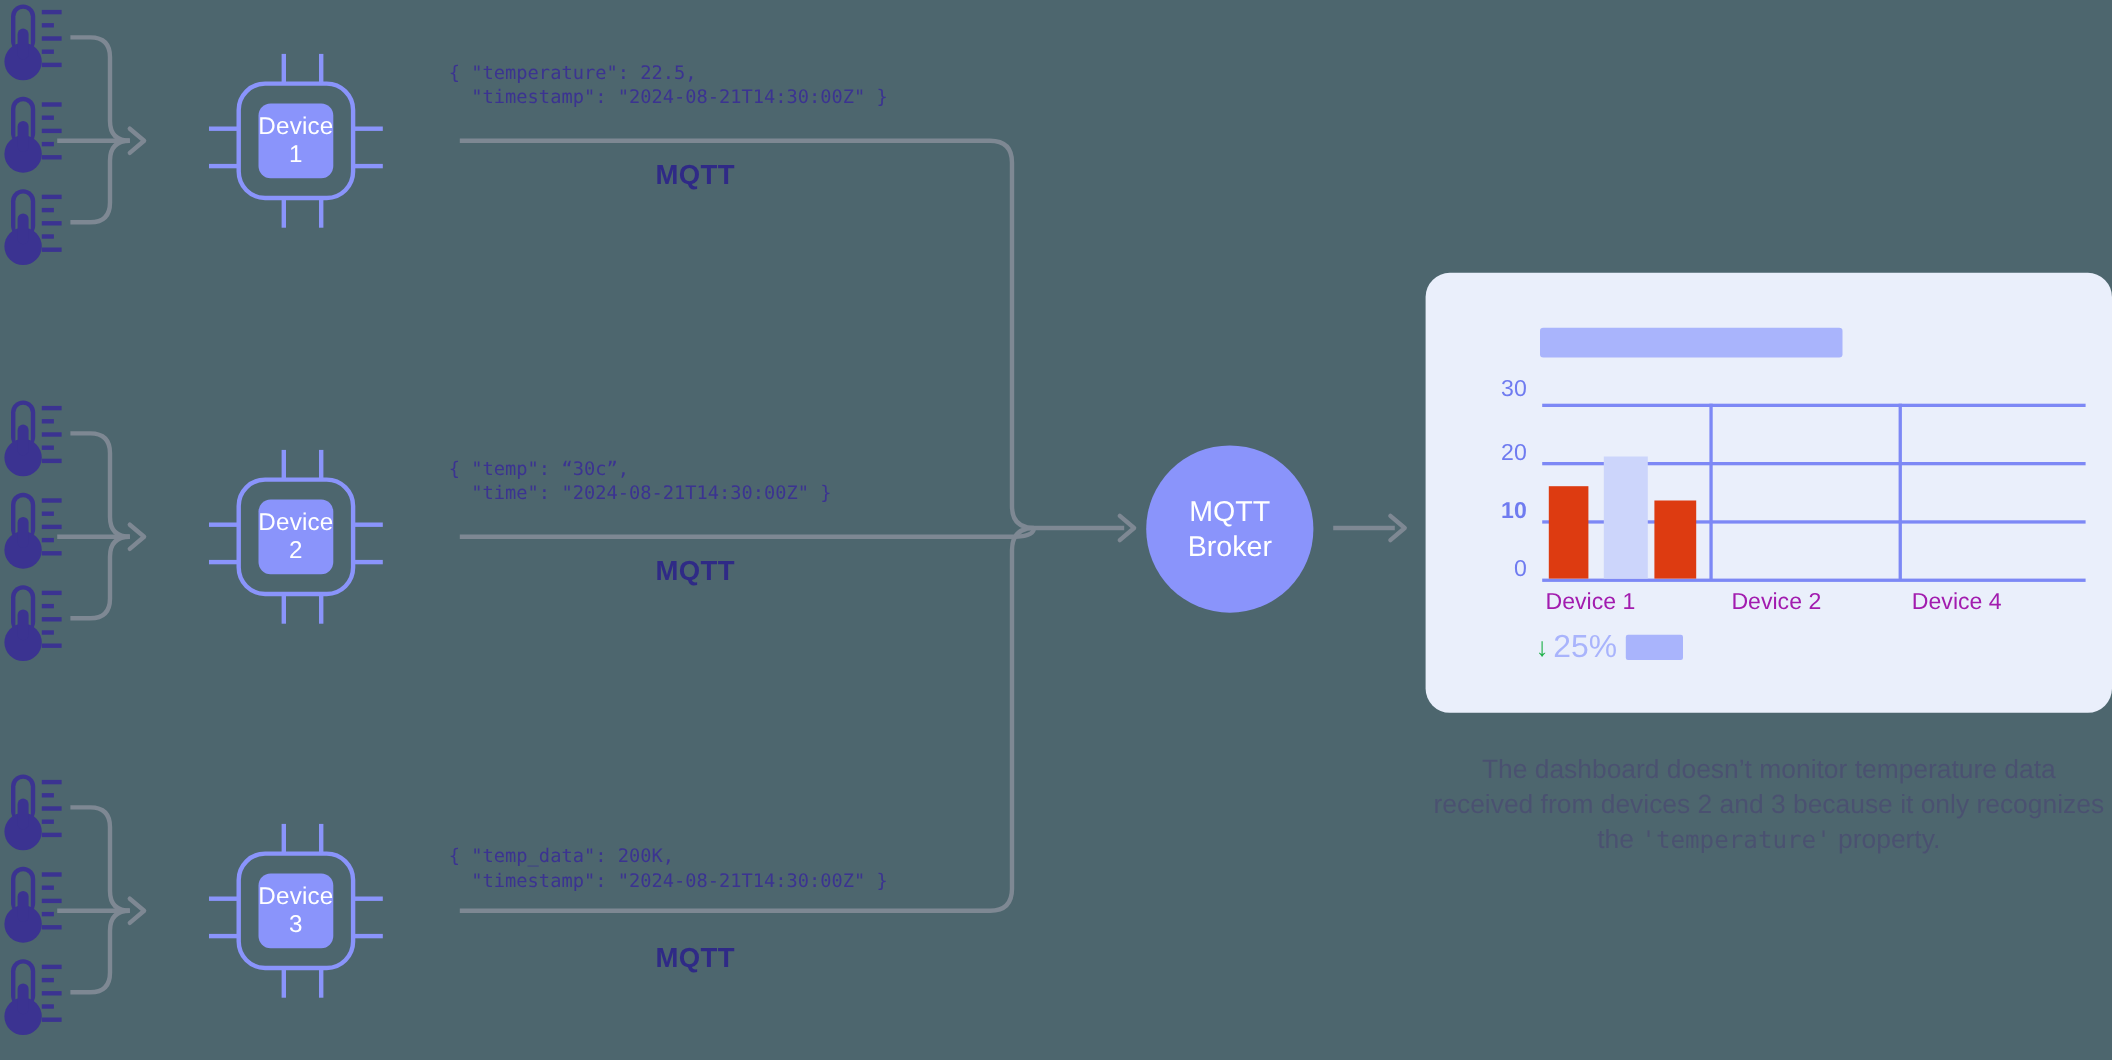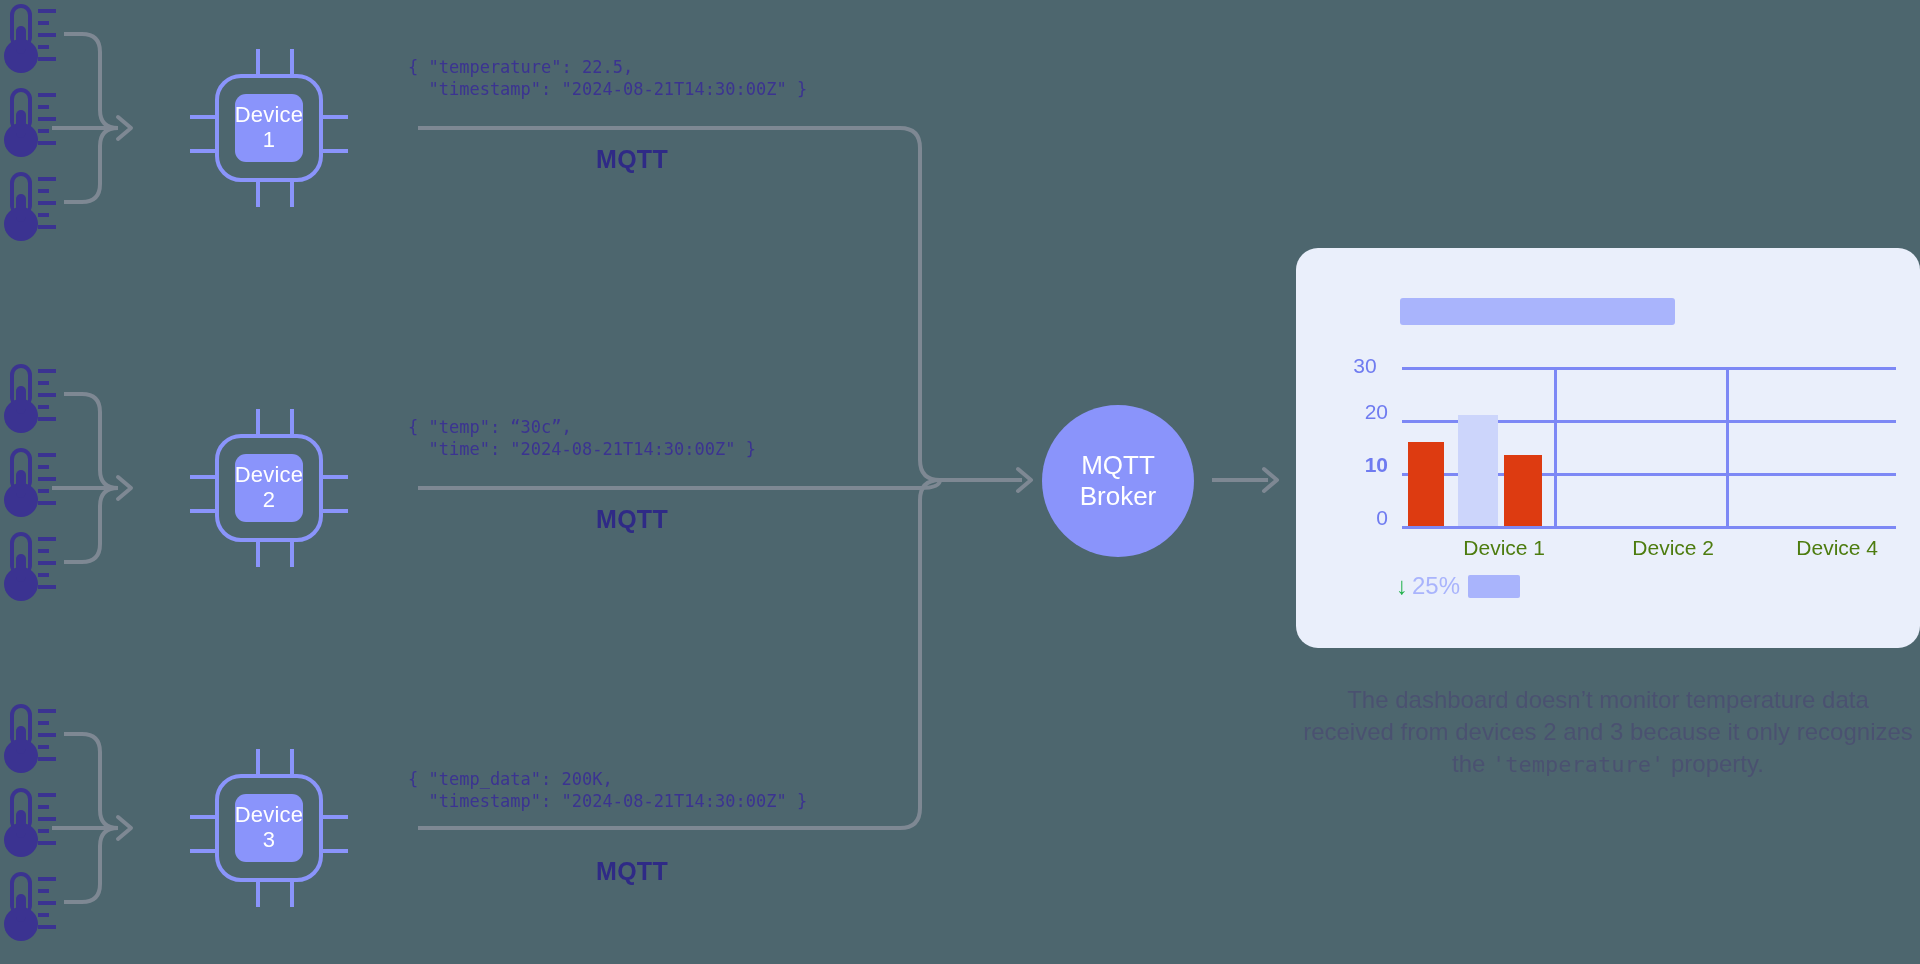--- a/index.html
+++ b/index.html
@@ -125,23 +125,23 @@
   }
   .y-tick {
     position: absolute;
     color: #6f7bf0;
     font-size: 21px;
     text-align: right;
     width: 46px;
   }
   .x-tick {
     position: absolute;
-    color: #4d7c0f;
+    color: #a21caf;
     font-size: 21px;
-    text-align: right;
+    text-align: left;
     width: 140px;
   }
   .gridline {
     position: absolute;
     background: #7d88f5;
     height: 3px;
   }
   .vline {
     position: absolute;
     background: #7d88f5;
@@ -159,21 +159,21 @@
     align-items: center;
     gap: 4px;
   }
   .delta-arrow {
     color: #22b24c;
     font-size: 24px;
     line-height: 1;
   }
   .delta-value {
     color: #a9b4fc;
-    font-size: 24px;
+    font-size: 29px;
   }
   .delta-bar {
     width: 52px;
     height: 23px;
     background: #a9b4fc;
     border-radius: 2px;
     margin-left: 4px;
   }
 
   .caption {
@@ -341,21 +341,21 @@
   <div class="broker">
     <span><span>MQTT</span><br>
     <span>Broker</span></span>
   </div>
 
   <div class="dashboard">
     <div class="dash-title-bar"></div>
 
     <div class="chart-area">
 
-      <div class="y-tick" style="left:46px;  top:106px;text-align:center;">30</div>
+      <div class="y-tick" style="left:46px;  top:94px;">30</div>
       <div class="y-tick" style="left:46px;  top:152px;">20</div>
       <div class="y-tick" style="left:46px;  top:205px;font-weight:bold;">10</div>
       <div class="y-tick" style="left:46px;  top:258px;">0</div>
 
       <div class="gridline" style="left:106px; top:278px; width:494px;"></div>
       <div class="gridline" style="left:106px; top:225px; width:494px;"></div>
       <div class="gridline" style="left:106px; top:172px; width:494px;"></div>
       <div class="gridline" style="left:106px; top:119px; width:494px;"></div>
 
       <div class="vline" style="left:258px; top:119px; height:160px;"></div>

